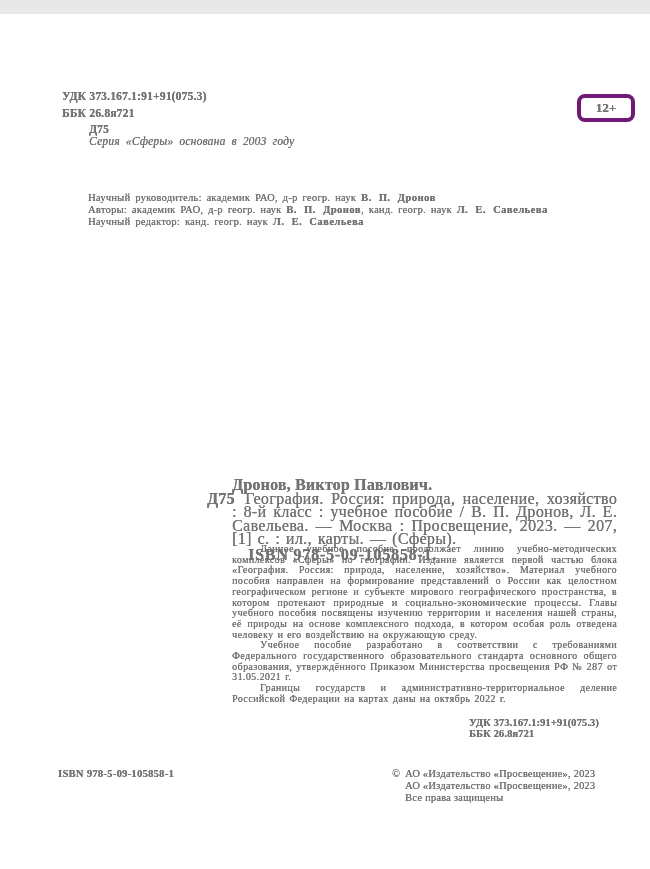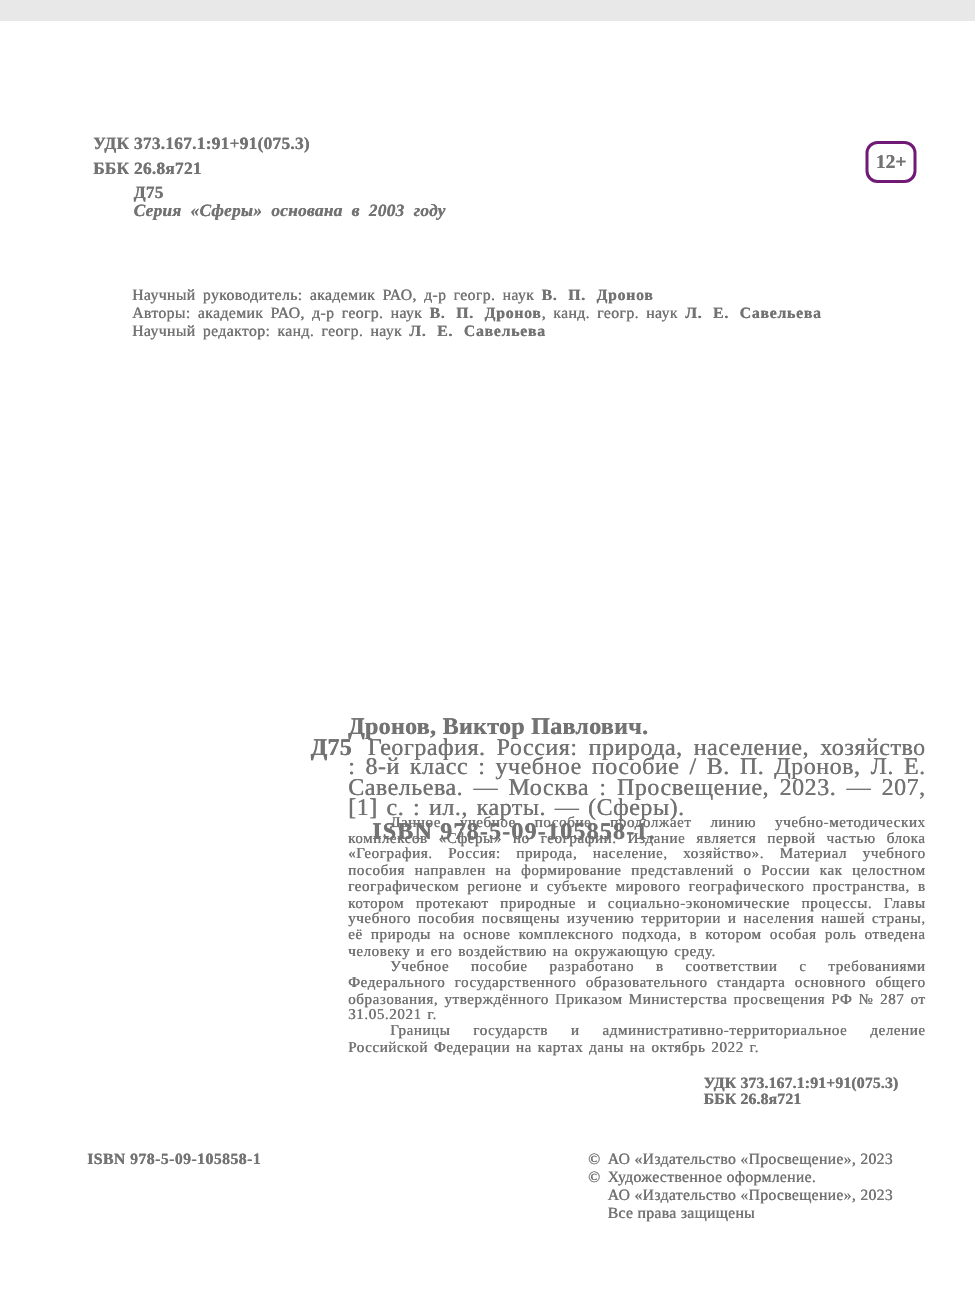--- a/index.html
+++ b/index.html
@@ -14,26 +14,26 @@
     text-shadow:0.25px 0 0 currentColor; 
     padding-left:39px;
   }
   .abs{position:absolute;}
 
   
   .top-codes{left:62px;top:74px;font-size:11.5px;line-height:16.5px;font-weight:bold;letter-spacing:0.2px;}
   .top-codes .code-indent{padding-left:27px;}
 
   
-  .series{left:89px;top:121px;font-size:11.5px;font-weight:bold;font-style:italic;word-spacing:3px;letter-spacing:0.2px;}
+  .series{left:89px;top:121px;font-size:11.5px;font-weight:normal;font-style:italic;word-spacing:3px;letter-spacing:0.2px;}
 
   
   .badge{
-    left:577px;top:80px;width:34px;height:28px;
-    border:2px solid #701a75;border-radius:8px;
+    left:577px;top:80px;width:58px;height:28px;
+    border:4px solid #701a75;border-radius:8px;
     display:flex;align-items:center;justify-content:center;
     font-size:13px;font-weight:bold;box-sizing:border-box;
   }
 
   
   .imprint{left:88px;top:178px;width:532px;font-size:10.5px;line-height:11.8px;word-spacing:2px;letter-spacing:0.25px;}
   .imprint .l1{font-weight:bold;letter-spacing:0.4px;}
   .name{font-weight:bold;word-spacing:4px;letter-spacing:0.5px;}
 
   
@@ -96,18 +96,17 @@
 
   <div class="abs codes-bottom">
     <div>УДК 373.167.1:91+91(075.3)</div>
     <div>ББК 26.8я721</div>
   </div>
 
   <div class="abs footer-isbn">ISBN 978-5-09-105858-1</div>
 
   <div class="abs footer-copy">
     <div><span class="sym">©</span><span>АО «Издательство «Просвещение», 2023</span></div>
-    <div><span class="sym">©</span><span>Художественное оформление.</span></div>
     <div><span class="sym"></span><span>АО «Издательство «Просвещение», 2023</span></div>
     <div><span class="sym"></span><span>Все права защищены</span></div>
   </div>
 
 </div>
 
 </body></html>

